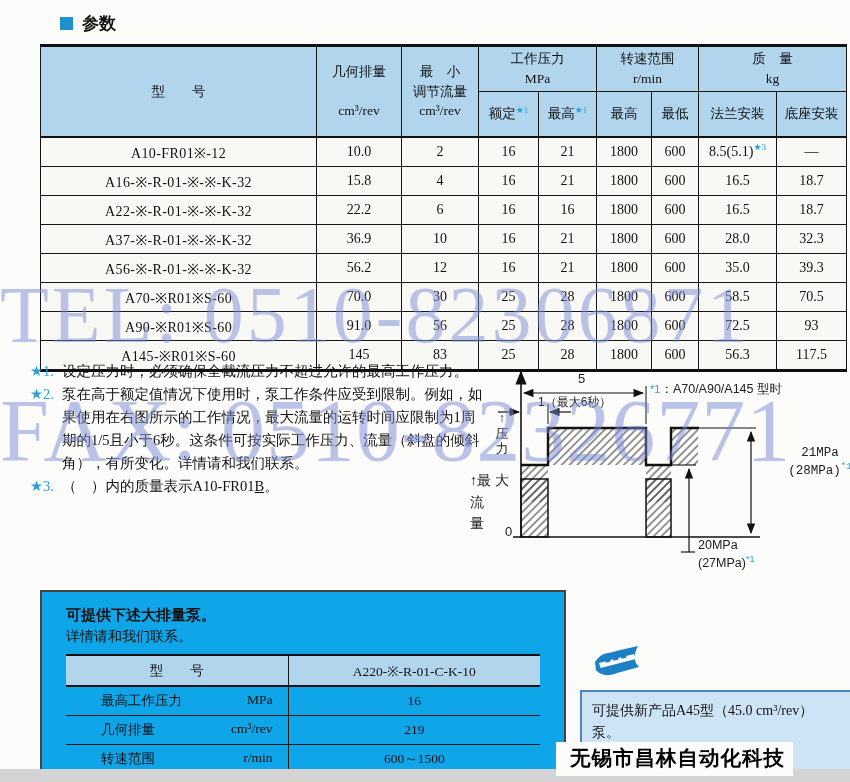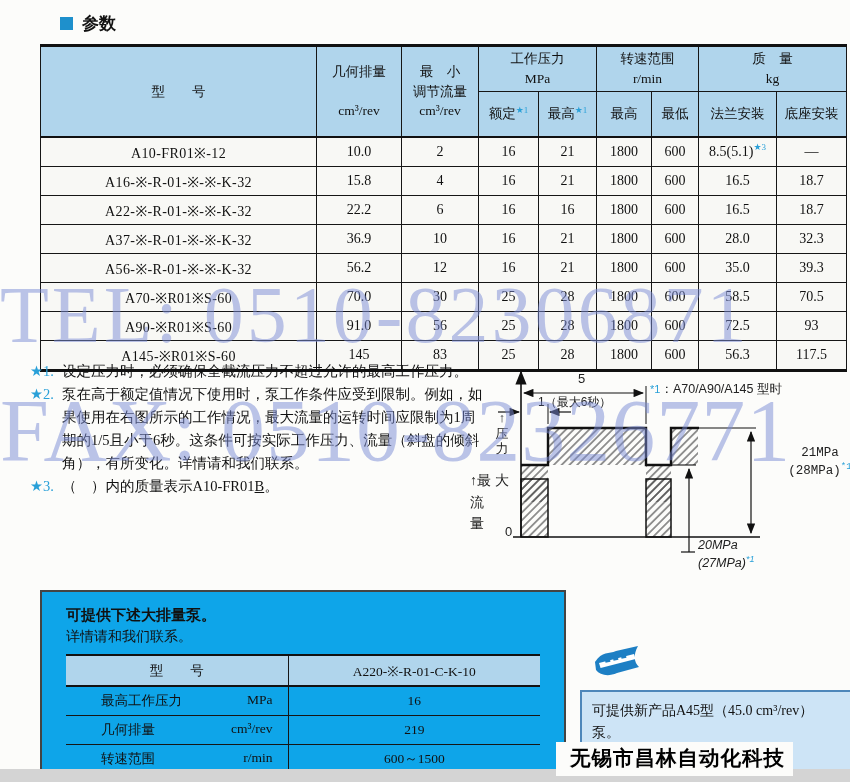--- a/index.html
+++ b/index.html
@@ -271,21 +271,21 @@
     <div class="lbl" style="left:-8px;top:112px;font-size:14px;line-height:1.55;">
       <div>↑最 大</div>
         <div>流</div>
         <div>量</div>
     </div>
     <div class="lbl" style="left:27px;top:166px;font-size:13px;">0</div>
     <div class="lbl ctr" style="left:304px;top:88px;width:76px;font-family:Liberation Mono, monospace;">
       <div>21MPa</div>
       <div><span>(28MPa)</span><span class="bluesup">*1</span></div>
     </div>
-    <div class="lbl" style="left:220px;top:180px;font-style:italic;">
+    <div class="lbl" style="left:220px;top:180px;">
       <div>20MPa</div>
       <div><span>(27MPa)</span><span class="bluesup">*1</span></div>
     </div>
   </div>
 
   <div class="abs" id="offer">
     <div class="ttl">可提供下述大排量泵。</div>
     <div class="sub">详情请和我们联系。</div>
     <table id="otable">
       <colgroup>

